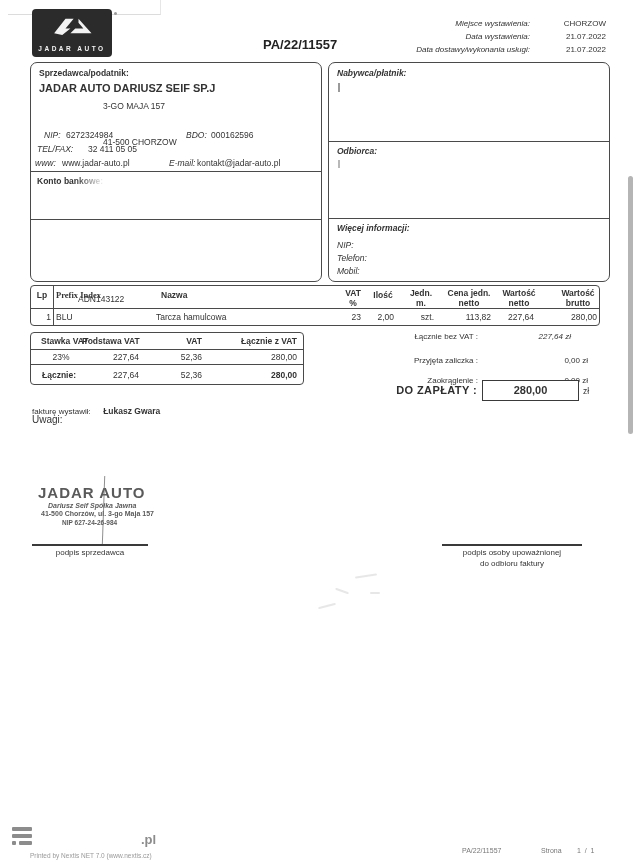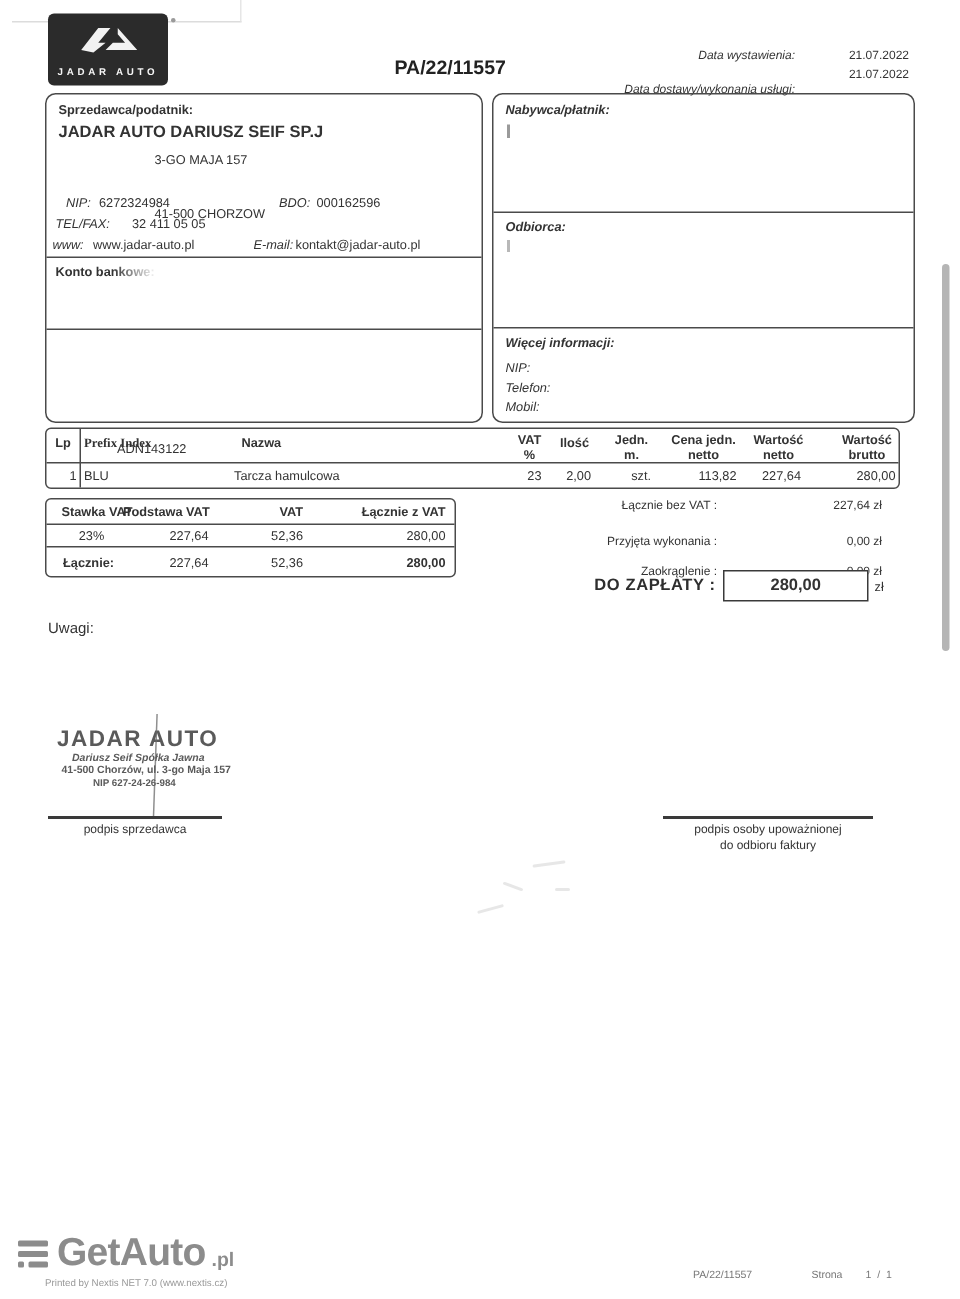--- a/index.html
+++ b/index.html
@@ -39,26 +39,30 @@
       <svg width="52" height="28" viewBox="0 0 64 34">
         <path d="M10,26 L24,8 L34,8 L24,20 L30,20 L20,28 Z" fill="#f2f2f2"></path>
         <path d="M40,8 L56,26 L30,26 L36,20 L46,20 L40,13 Z" fill="#f2f2f2"></path>
       </svg>
     </span>
     <div class="abs c" style="left:0;right:0;bottom:5px;color:#f5f5f5;font-size:6.5px;letter-spacing:2.5px;font-weight:bold;">JADAR AUTO</div>
   </div>
 
   <div class="abs t13 b" style="left:263px;top:37px;color:#222;">PA/22/11557</div>
 
+  <div class="abs" style="left:330px;top:19px;width:278px;height:12px;">
+    <span class="abs i t8" style="right:78px;">Miejsce wystawienia:</span>
+    <span class="abs t8" style="right:2px;">CHORZOW</span>
+  </div>
   <div class="abs" style="left:330px;top:32px;width:278px;height:12px;">
     <span class="abs i t8" style="right:78px;">Data wystawienia:</span>
     <span class="abs t8" style="right:2px;">21.07.2022</span>
   </div>
   <div class="abs" style="left:330px;top:45px;width:278px;height:12px;">
-    <span class="abs i t8" style="right:78px;margin-top:10px;">Data dostawy/wykonania usługi:</span>
+    <span class="abs i t8" style="right:78px;">Data dostawy/wykonania usługi:</span>
     <span class="abs t8" style="right:2px;">21.07.2022</span>
   </div>
 
   <div class="abs box" style="left:30px;top:62px;width:290px;height:218px;">
     <div class="abs t85 b" style="left:8px;top:5px;">Sprzedawca/podatnik:</div>
     <div class="abs t11 b" style="left:8px;top:19px;">JADAR AUTO DARIUSZ SEIF SP.J</div>
     <div class="abs t85" style="left:72px;top:38px;">3-GO MAJA 157</div>
     <div class="abs t85" style="left:72px;top:52px;margin-top:22px;">41-500 CHORZOW</div>
 
     <span class="abs t85 i" style="left:13px;top:67px;">NIP:</span>
@@ -152,37 +156,41 @@
     <div class="abs t85 r" style="left:226px;width:40px;top:19px;">280,00</div>
 
     <div class="abs t85 b" style="left:11px;top:37px;">Łącznie:</div>
     <div class="abs t85 r" style="left:68px;width:40px;top:37px;">227,64</div>
     <div class="abs t85 r" style="left:131px;width:40px;top:37px;">52,36</div>
     <div class="abs t85 b r" style="left:226px;width:40px;top:37px;">280,00</div>
   </div>
 
   <div class="abs" style="left:330px;top:332px;width:258px;height:12px;">
     <span class="abs t8" style="right:110px;">Łącznie bez VAT :</span>
-    <span class="abs t8" style="right:0;">227,64 zł</span>
+    <span class="abs t8" style="right:17px;font-style:italic;">227,64 zł</span>
   </div>
   <div class="abs" style="left:330px;top:356px;width:258px;height:12px;">
-    <span class="abs t8" style="right:110px;">Przyjęta wykonania :</span>
+    <span class="abs t8" style="right:110px;">Przyjęta zaliczka :</span>
     <span class="abs t8" style="right:0;">0,00 zł</span>
   </div>
   <div class="abs" style="left:330px;top:376px;width:258px;height:12px;">
     <span class="abs t8" style="right:110px;">Zaokrąglenie :</span>
     <span class="abs t8" style="right:0;">0,00 zł</span>
   </div>
 
   <div class="abs t11 b r" style="left:330px;top:384px;width:147px;letter-spacing:.4px;color:#2e2e2e;">DO ZAPŁATY :</div>
   <div class="abs" style="left:482px;top:380px;width:95px;height:19px;border:1.5px solid #3a3a3a;background:#fff;">
     <div class="abs t11 b c" style="left:0;right:0;top:3px;">280,00</div>
   </div>
   <div class="abs t85" style="left:583px;top:386px;">zł</div>
 
+  <div class="abs" style="left:32px;top:400px;">
+    <span class="t8">fakturę wystawił:</span>
+    <span class="t85 b" style="margin-left:8px;">Łukasz Gwara</span>
+  </div>
   <div class="abs t10" style="left:32px;top:414px;">Uwagi:</div>
 
   <div class="smudge" style="left:355px;top:575px;width:22px;height:2px;transform:rotate(-8deg);"></div>
   <div class="smudge" style="left:335px;top:590px;width:14px;height:2px;transform:rotate(20deg);"></div>
   <div class="smudge" style="left:318px;top:605px;width:18px;height:2px;transform:rotate(-15deg);"></div>
   <div class="smudge" style="left:370px;top:592px;width:10px;height:2px;"></div>
 
   <div class="abs" style="left:38px;top:484px;width:140px;">
     <div class="stamp-txt b" style="font-size:15px;letter-spacing:1px;">JADAR AUTO</div>
     <div class="stamp-txt b i" style="font-size:7px;margin:1px 0 0 10px;">Dariusz Seif Spółka Jawna</div>
@@ -197,21 +205,20 @@
   <div class="abs" style="left:442px;top:544px;width:140px;height:1.5px;background:#3a3a3a;"></div>
   <div class="abs t8 c" style="left:432px;top:548px;width:160px;">podpis osoby upoważnionej</div>
   <div class="abs t8 c" style="left:432px;top:559px;width:160px;">do odbioru faktury</div>
 
   <div class="abs" style="left:10px;top:826px;width:24px;height:22px;">
     <div class="bar" style="left:2px;top:1px;width:20px;height:4px;"></div>
     <div class="bar" style="left:2px;top:8px;width:20px;height:4px;"></div>
     <div class="bar" style="left:2px;top:15px;width:4px;height:4px;"></div>
     <div class="bar" style="left:9px;top:15px;width:13px;height:4px;"></div>
   </div>
-  <div class="abs b footer-grey" style="left:38px;top:819px;font-size:26px;letter-spacing:-.5px;">GetAuto</div>
   <div class="abs b footer-grey" style="left:141px;top:832px;font-size:13px;">.pl</div>
   <div class="abs" style="left:30px;top:852px;font-size:6.5px;color:#999;">Printed by Nextis NET 7.0 (www.nextis.cz)</div>
 
   <div class="abs" style="left:462px;top:847px;font-size:7px;color:#777;">PA/22/11557</div>
   <div class="abs" style="left:541px;top:847px;font-size:7px;color:#777;">Strona</div>
   <div class="abs" style="left:577px;top:847px;font-size:7px;color:#777;white-space:pre;">1  /  1</div>
 
 </div>
 
 </body></html>

